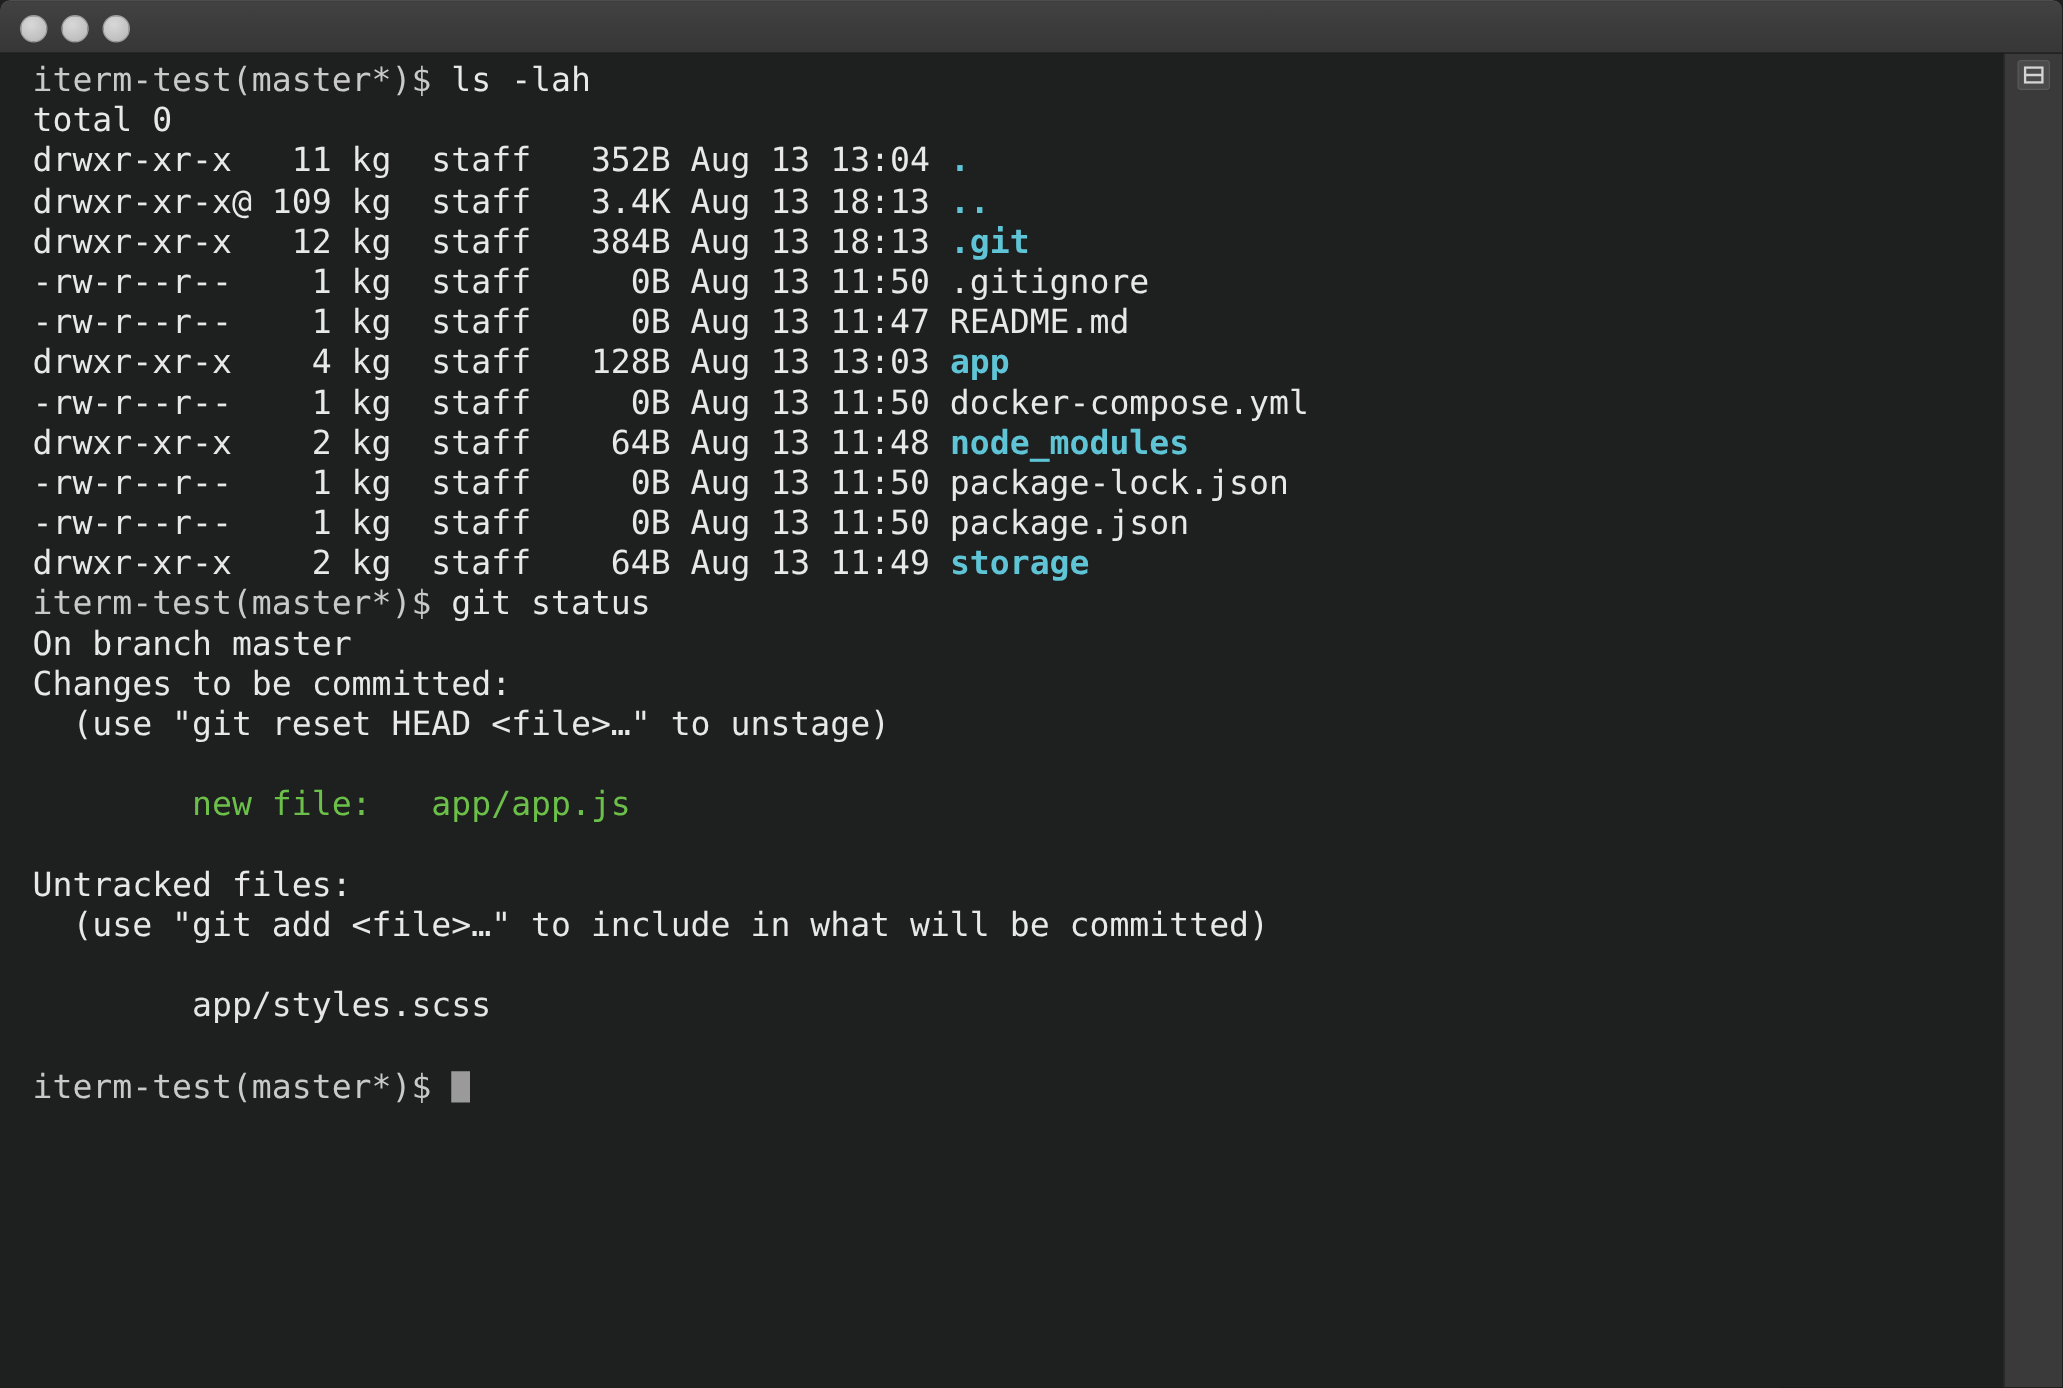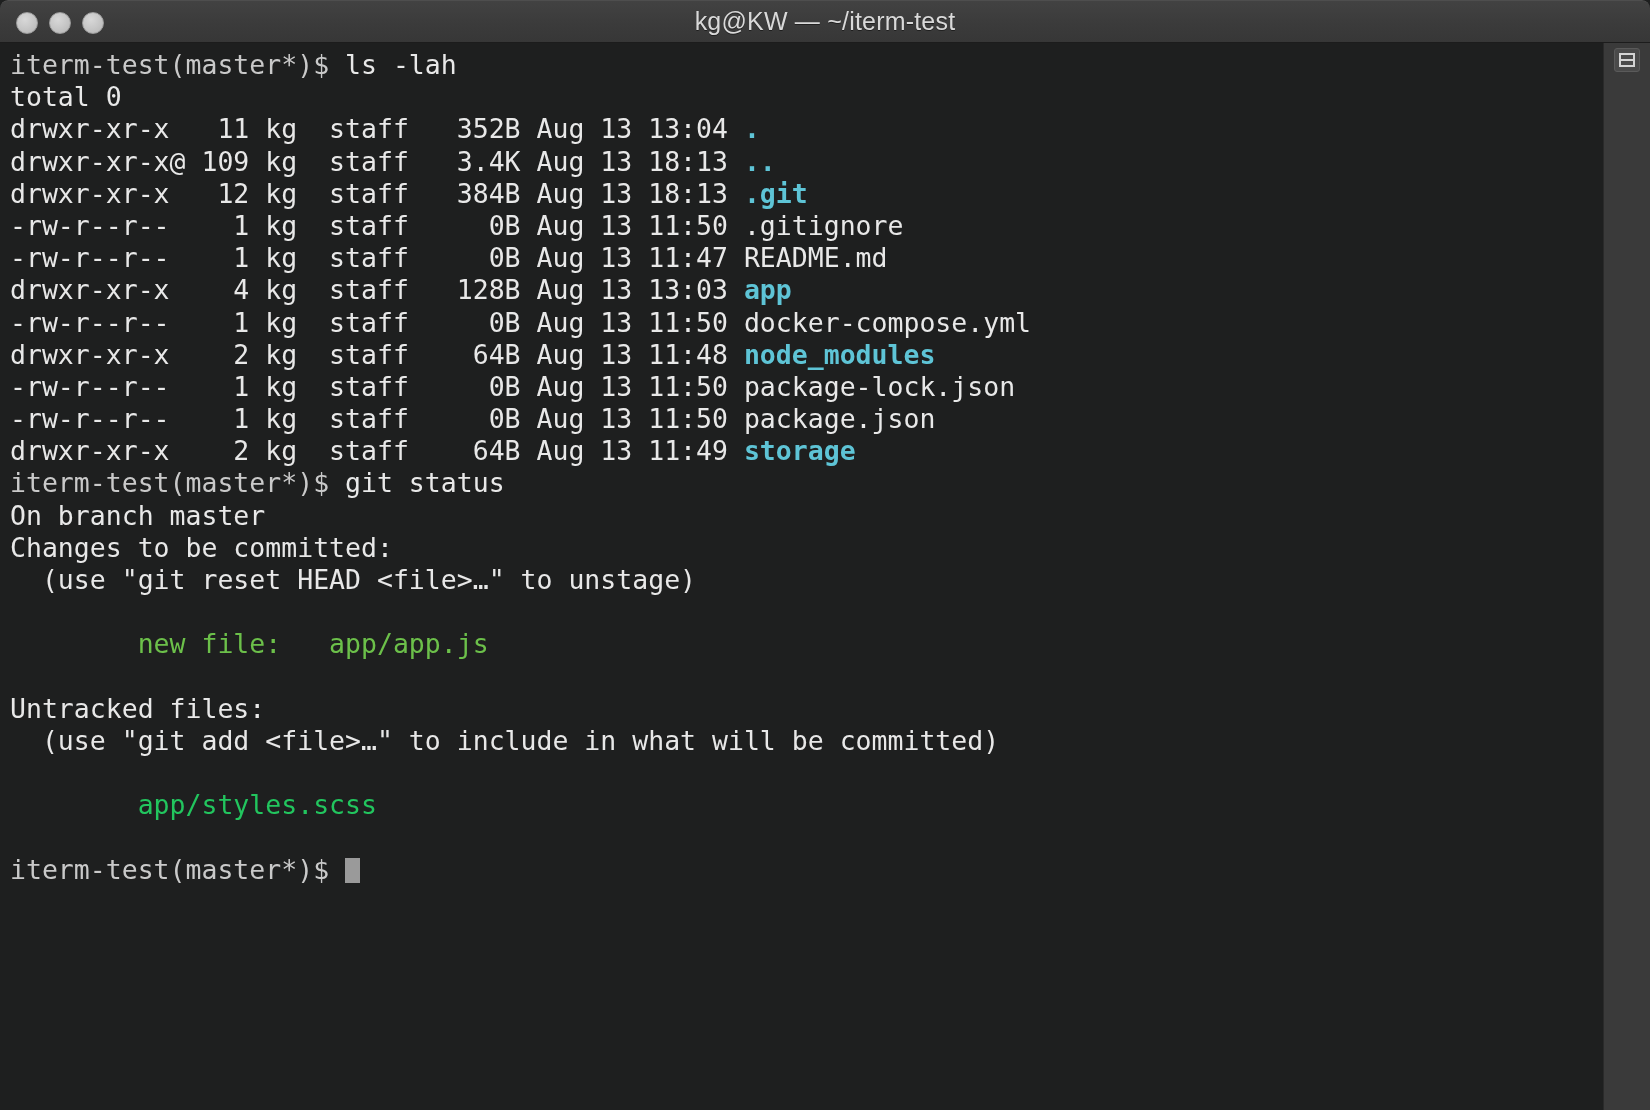--- a/index.html
+++ b/index.html
@@ -63,37 +63,37 @@
     position: relative;
     flex: 1 1 auto;
     display: flex;
     background: #1e1f1f;
     min-height: 0;
   }
   .term {
     flex: 1 1 auto;
     position: relative;
     background: #1e1f1f;
-    padding: 6px 0 0 10px;
+    padding: 6px 0 0 26px;
     overflow: hidden;
   }
   .screen {
     font-family: "DejaVu Sans Mono", "Liberation Mono", monospace;
     font-size: 26.5px;
     line-height: 32.2px;
     white-space: pre;
     color: #e8e8e8;
     letter-spacing: 0px;
   }
   .line { height: 32.2px; }
   .c-default { color: #e8e8e8; }
   .c-prompt  { color: #c9c9c9; }
   .c-dir     { color: #5ec4d6; font-weight: bold; }
   .c-green   { color: #6cc04a; margin-top: 48px; }
-  .c-red     { color: #22c55e; }
+  .c-red     { color: #e5e5e5; }
   .cursor {
     display: inline-block;
     width: 15px;
     height: 25px;
     background: #9a9a9a;
     vertical-align: -4px;
   }
   
   .scroll-gutter {
     flex: 0 0 47px;
@@ -122,21 +122,20 @@
 <body>
 
 <div class="window">
 
   <div class="titlebar">
     <div class="traffic-lights">
       <div class="light"></div>
       <div class="light"></div>
       <div class="light"></div>
     </div>
-    <div class="title-text">kg@KW — ~/iterm-test</div>
   </div>
 
   <div class="body-area">
     <div class="term">
       <div class="screen" id="screen"><div class="line"><span class="c-prompt">iterm-test(master*)$ </span><span class="c-default">ls -lah</span></div><div class="line"><span class="c-default">total 0</span></div><div class="line"><span class="c-default">drwxr-xr-x   11 kg  staff   352B Aug 13 13:04 </span><span class="c-dir">.</span></div><div class="line"><span class="c-default">drwxr-xr-x@ 109 kg  staff   3.4K Aug 13 18:13 </span><span class="c-dir">..</span></div><div class="line"><span class="c-default">drwxr-xr-x   12 kg  staff   384B Aug 13 18:13 </span><span class="c-dir">.git</span></div><div class="line"><span class="c-default">-rw-r--r--    1 kg  staff     0B Aug 13 11:50 .gitignore</span></div><div class="line"><span class="c-default">-rw-r--r--    1 kg  staff     0B Aug 13 11:47 README.md</span></div><div class="line"><span class="c-default">drwxr-xr-x    4 kg  staff   128B Aug 13 13:03 </span><span class="c-dir">app</span></div><div class="line"><span class="c-default">-rw-r--r--    1 kg  staff     0B Aug 13 11:50 docker-compose.yml</span></div><div class="line"><span class="c-default">drwxr-xr-x    2 kg  staff    64B Aug 13 11:48 </span><span class="c-dir">node_modules</span></div><div class="line"><span class="c-default">-rw-r--r--    1 kg  staff     0B Aug 13 11:50 package-lock.json</span></div><div class="line"><span class="c-default">-rw-r--r--    1 kg  staff     0B Aug 13 11:50 package.json</span></div><div class="line"><span class="c-default">drwxr-xr-x    2 kg  staff    64B Aug 13 11:49 </span><span class="c-dir">storage</span></div><div class="line"><span class="c-prompt">iterm-test(master*)$ </span><span class="c-default">git status</span></div><div class="line"><span class="c-default">On branch master</span></div><div class="line"><span class="c-default">Changes to be committed:</span></div><div class="line"><span class="c-default">  (use "git reset HEAD &lt;file&gt;…" to unstage)</span></div><div class="line"><span class="c-default"></span></div><div class="line"><span class="c-green">        new file:   app/app.js</span></div><div class="line"><span class="c-default"></span></div><div class="line"><span class="c-default">Untracked files:</span></div><div class="line"><span class="c-default">  (use "git add &lt;file&gt;…" to include in what will be committed)</span></div><div class="line"><span class="c-default"></span></div><div class="line"><span class="c-red">        app/styles.scss</span></div><div class="line"><span class="c-default"></span></div><div class="line"><span class="c-prompt">iterm-test(master*)$ </span><span class="cursor"></span></div></div>
     </div>
     <div class="scroll-gutter">
       <div class="scroll-marker">
         <svg width="16" height="14" viewBox="0 0 16 14" aria-hidden="true">
           <rect x="1" y="1" width="14" height="12" fill="none" stroke="#d4d4d4" stroke-width="2"></rect>

